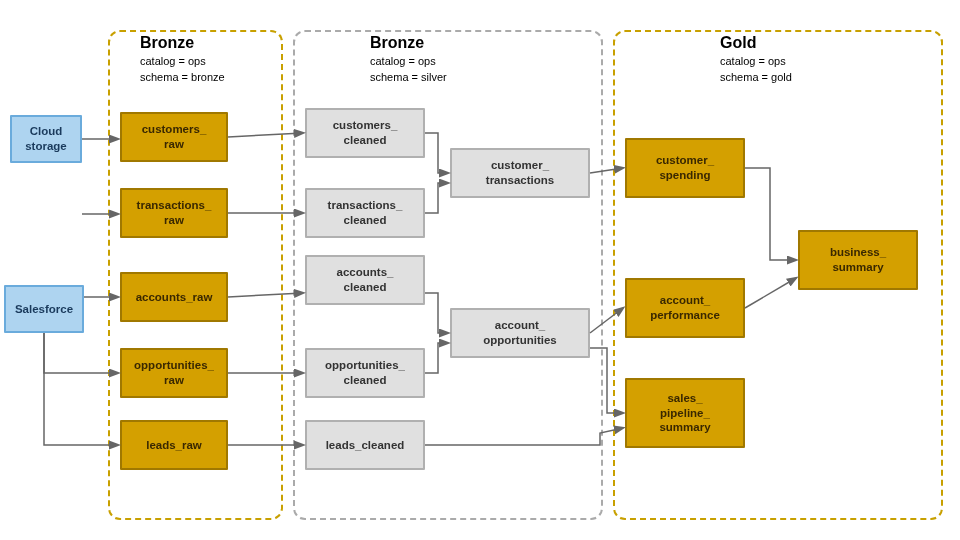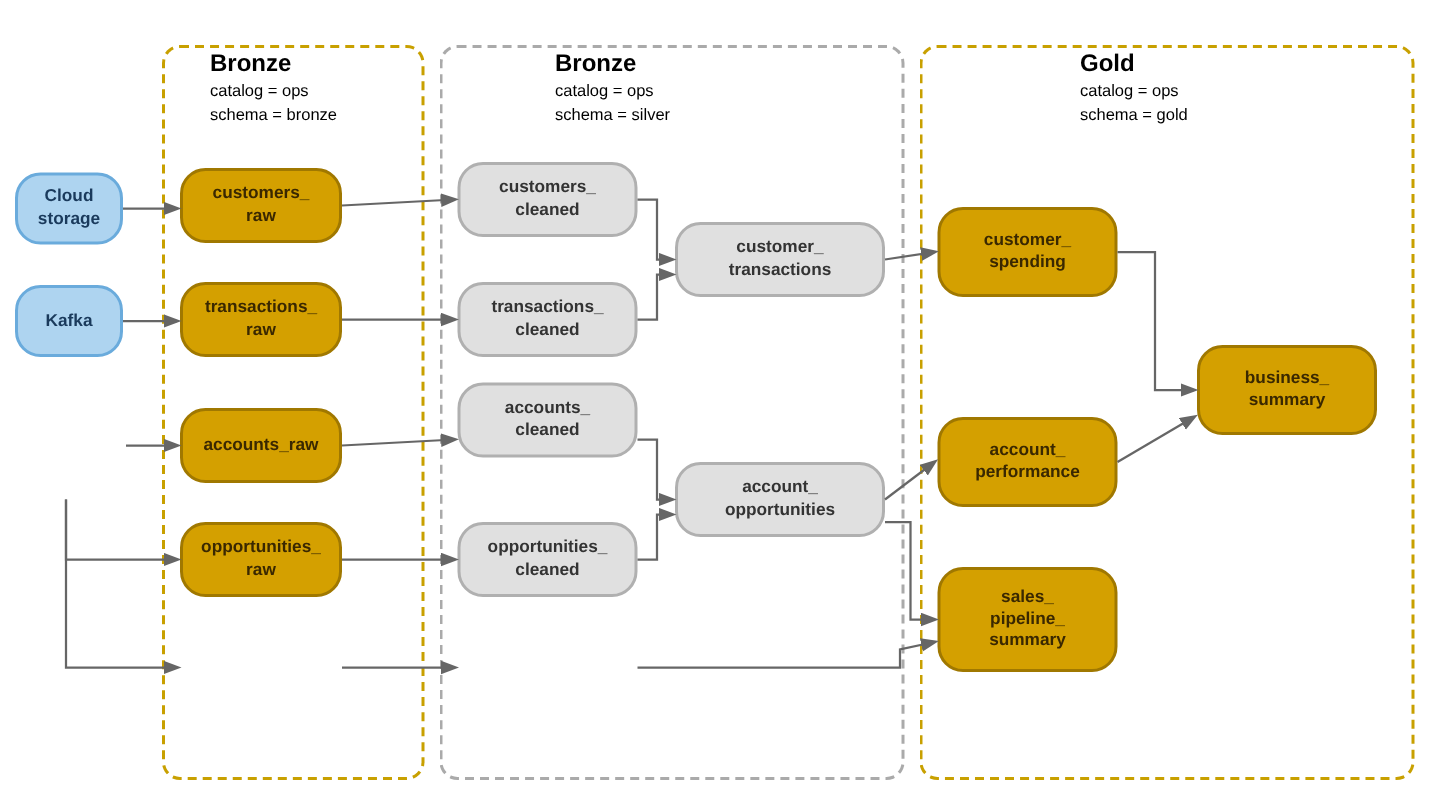--- a/index.html
+++ b/index.html
@@ -54,21 +54,21 @@
       line-height: 1.4;
     }
     .zone-title {
       font-size: 16px;
       font-weight: bold;
     }
 
     
     .node {
       position: absolute;
-      border-radius: 17px;
+      border-radius: 1px;
       display: flex;
       align-items: center;
       justify-content: center;
       text-align: center;
       font-size: 11.5px;
       font-weight: bold;
       padding: 4px 6px;
       line-height: 1.3;
     }
     .node-blue {
@@ -131,31 +131,33 @@
     <div style="font-size:11px;">catalog = ops<br>schema = silver</div>
   </div>
 
   <div class="zone zone-gold"></div>
   <div class="zone-header" style="left:720px; top:32px;">
     <div class="zone-title">Gold</div>
     <div style="font-size:11px;">catalog = ops<br>schema = gold</div>
   </div>
 
   <div class="node node-blue" style="left:10px; top:115px;">Cloud<br>storage</div>
-  <div class="node node-blue" style="left:10px; top:190px;">Kafka</div>
+  <div class="node node-blue" style="left:4px; top:285px; width:80px; height:48px;">Salesforce</div>
 
   <div class="node node-gold" style="left:120px; top:112px;">customers_<br>raw</div>
   <div class="node node-gold" style="left:120px; top:188px;">transactions_<br>raw</div>
   <div class="node node-gold" style="left:120px; top:272px;">accounts_raw</div>
   <div class="node node-gold" style="left:120px; top:348px;">opportunities_<br>raw</div>
+  <div class="node node-gold" style="left:120px; top:420px;">leads_raw</div>
 
   <div class="node node-silver" style="left:305px; top:108px;">customers_<br>cleaned</div>
   <div class="node node-silver" style="left:305px; top:188px;">transactions_<br>cleaned</div>
   <div class="node node-silver" style="left:305px; top:255px;">accounts_<br>cleaned</div>
   <div class="node node-silver" style="left:305px; top:348px;">opportunities_<br>cleaned</div>
+  <div class="node node-silver" style="left:305px; top:420px;">leads_cleaned</div>
 
   <div class="node node-silver-wide" style="left:450px; top:148px;">customer_<br>transactions</div>
   <div class="node node-silver-wide" style="left:450px; top:308px;">account_<br>opportunities</div>
 
   <div class="node node-gold-wide" style="left:625px; top:138px;">customer_<br>spending</div>
   <div class="node node-gold-wide" style="left:625px; top:278px;">account_<br>performance</div>
   <div class="node node-gold-summary" style="left:625px; top:378px; height:70px;text-align:center;">sales_<br>pipeline_<br>summary</div>
   <div class="node node-gold-summary" style="left:798px; top:230px; height:60px;">business_<br>summary</div>
 
   <svg class="arrows">

